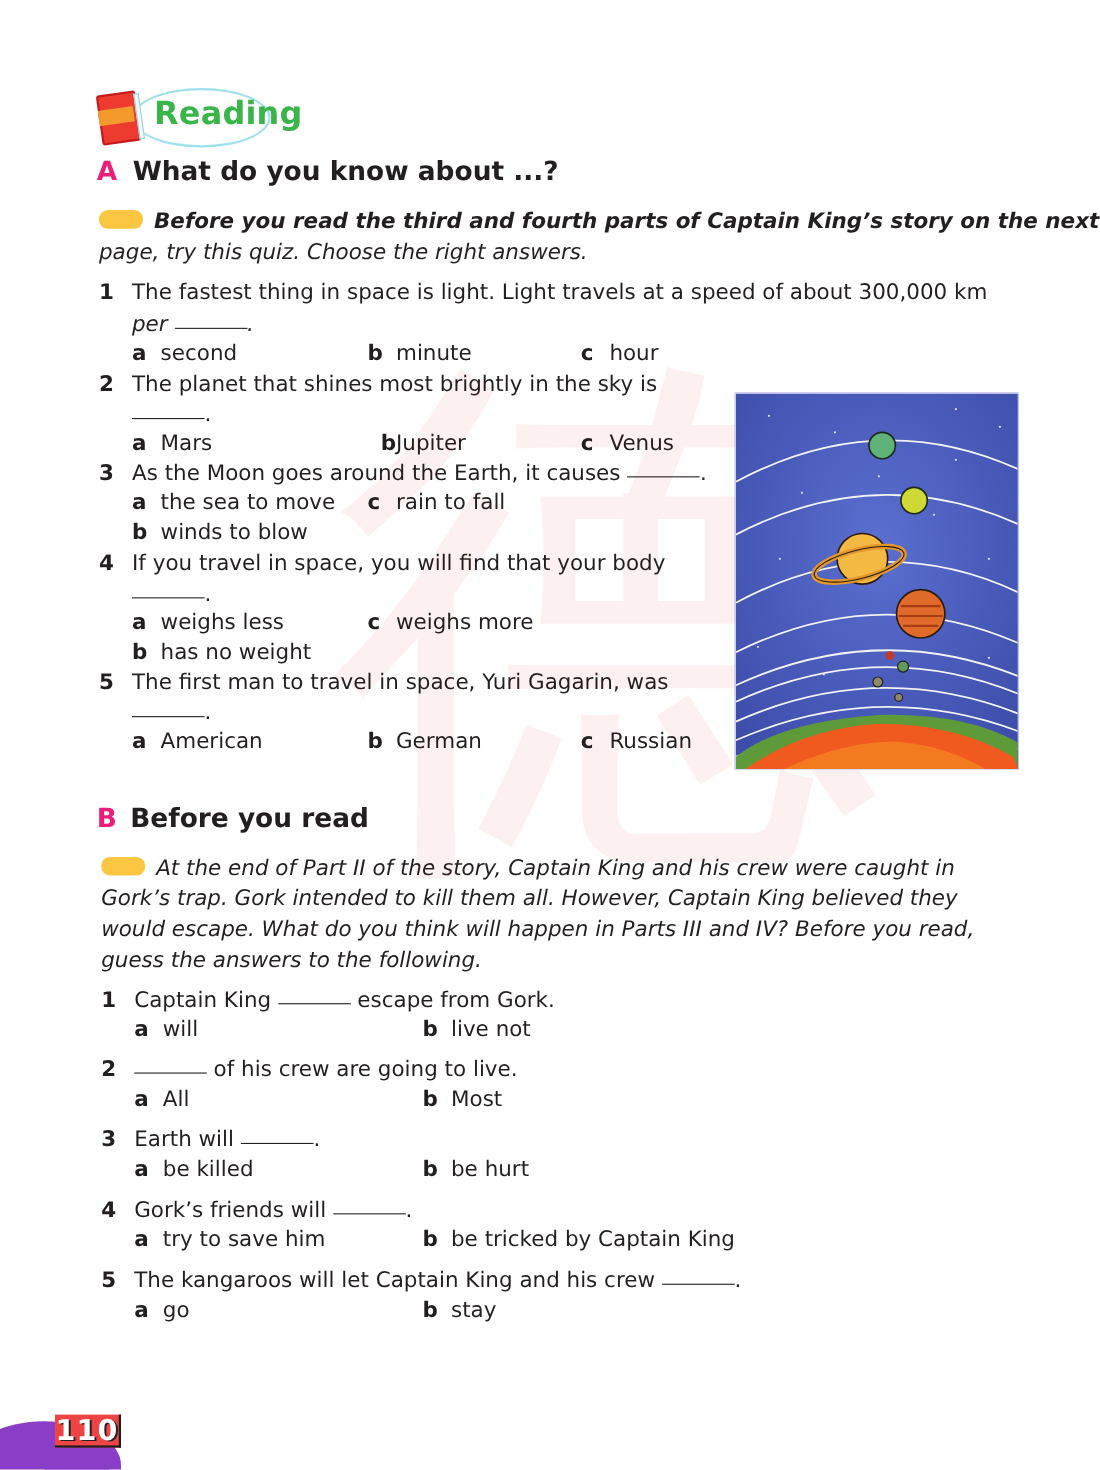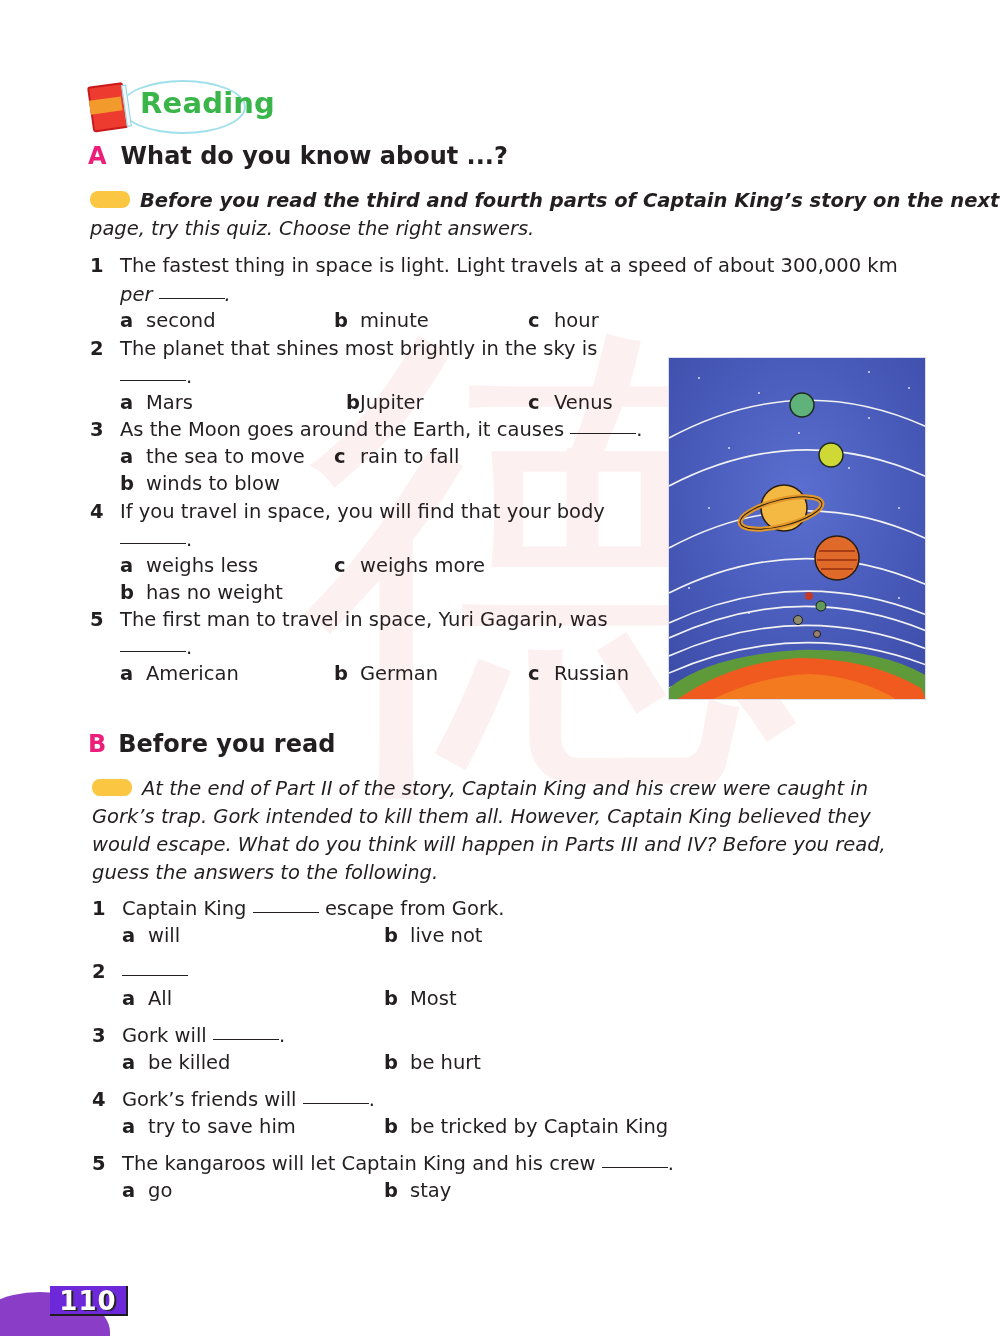--- a/index.html
+++ b/index.html
@@ -36,21 +36,21 @@
   .q-num { position: absolute; font-weight: bold; font-size: 19.5px; }
   .q-text { position: absolute; white-space: nowrap; }
   .opt { position: absolute; font-size: 19.5px; white-space: nowrap; }
   .opt-letter { font-weight: bold; display: inline-block; width: 26px; }
   .blank { display: inline-block; width: 66px; border-bottom: 1.5px solid #231f20; height: 1px; vertical-align: 2px; }
 
   
   .solar { left: 668px; top: 357px; width: 258px; height: 343px; overflow: hidden; background: #4657b8; border: 1px solid #d9dcef; }
 
   
-  .pagenum { left: 50px; top: 1286px; width: 78px; height: 30px; background: #6d28d9; border-right: 2px solid #1d1d1d; border-bottom: 2px solid #1d1d1d; color: #ffffff; font-weight: bold; font-size: 26px; text-align: center; line-height: 30px; letter-spacing: 1px; text-shadow: 2px 1px 0 #222; }
+  .pagenum { left: 50px; top: 1286px; width: 60px; height: 30px; background: #ef4444; border-right: 2px solid #1d1d1d; border-bottom: 2px solid #1d1d1d; color: #ffffff; font-weight: bold; font-size: 26px; text-align: center; line-height: 30px; letter-spacing: 1px; text-shadow: 2px 1px 0 #222; }
   .purple-blob { left: -30px; top: 1292px; width: 140px; height: 80px; background: #8a3ec8; border-radius: 50% 50% 0 0; }
   .purple-blob2 { left: 40px; top: 1312px; width: 60px; height: 40px; background: #8a3ec8; border-radius: 50%; }
 </style>
 </head>
 <body>
 
 <div class="watermark">德</div>
 
 <div class="abs reading-header">
   <div class="ring"></div>
@@ -185,26 +185,26 @@
 </div>
 
 <div class="q">
 
   <span class="q-num" style="left:92px; top:895px;">1</span>
   <span class="q-text" style="left:122px; top:895px;"><span>Captain King</span> <span class="blank"></span> <span>escape from Gork.</span></span>
   <span class="opt" style="left:122px; top:922px;"><span class="opt-letter">a</span><span>will</span></span>
   <span class="opt" style="left:384px; top:922px;"><span class="opt-letter">b</span><span>live not</span></span>
 
   <span class="q-num" style="left:92px; top:958px;">2</span>
-  <span class="q-text" style="left:122px; top:958px;"><span class="blank"></span> </span>
+  <span class="q-text" style="left:122px; top:958px;"><span class="blank"></span> <span>of his crew are going to live.</span></span>
   <span class="opt" style="left:122px; top:985px;"><span class="opt-letter">a</span><span>All</span></span>
   <span class="opt" style="left:384px; top:985px;"><span class="opt-letter">b</span><span>Most</span></span>
 
   <span class="q-num" style="left:92px; top:1022px;">3</span>
-  <span class="q-text" style="left:122px; top:1022px;"><span>Gork will</span> <span class="blank"></span><span>.</span></span>
+  <span class="q-text" style="left:122px; top:1022px;"><span>Earth will</span> <span class="blank"></span><span>.</span></span>
   <span class="opt" style="left:122px; top:1049px;"><span class="opt-letter">a</span><span>be killed</span></span>
   <span class="opt" style="left:384px; top:1049px;"><span class="opt-letter">b</span><span>be hurt</span></span>
 
   <span class="q-num" style="left:92px; top:1086px;">4</span>
   <span class="q-text" style="left:122px; top:1086px;text-align:right;"><span>Gork’s friends will</span> <span class="blank"></span><span>.</span></span>
   <span class="opt" style="left:122px; top:1113px;"><span class="opt-letter">a</span><span>try to save him</span></span>
   <span class="opt" style="left:384px; top:1113px;"><span class="opt-letter">b</span><span>be tricked by Captain King</span></span>
 
   <span class="q-num" style="left:92px; top:1150px;">5</span>
   <span class="q-text" style="left:122px; top:1150px;"><span>The kangaroos will let Captain King and his crew</span> <span class="blank"></span><span>.</span></span>

